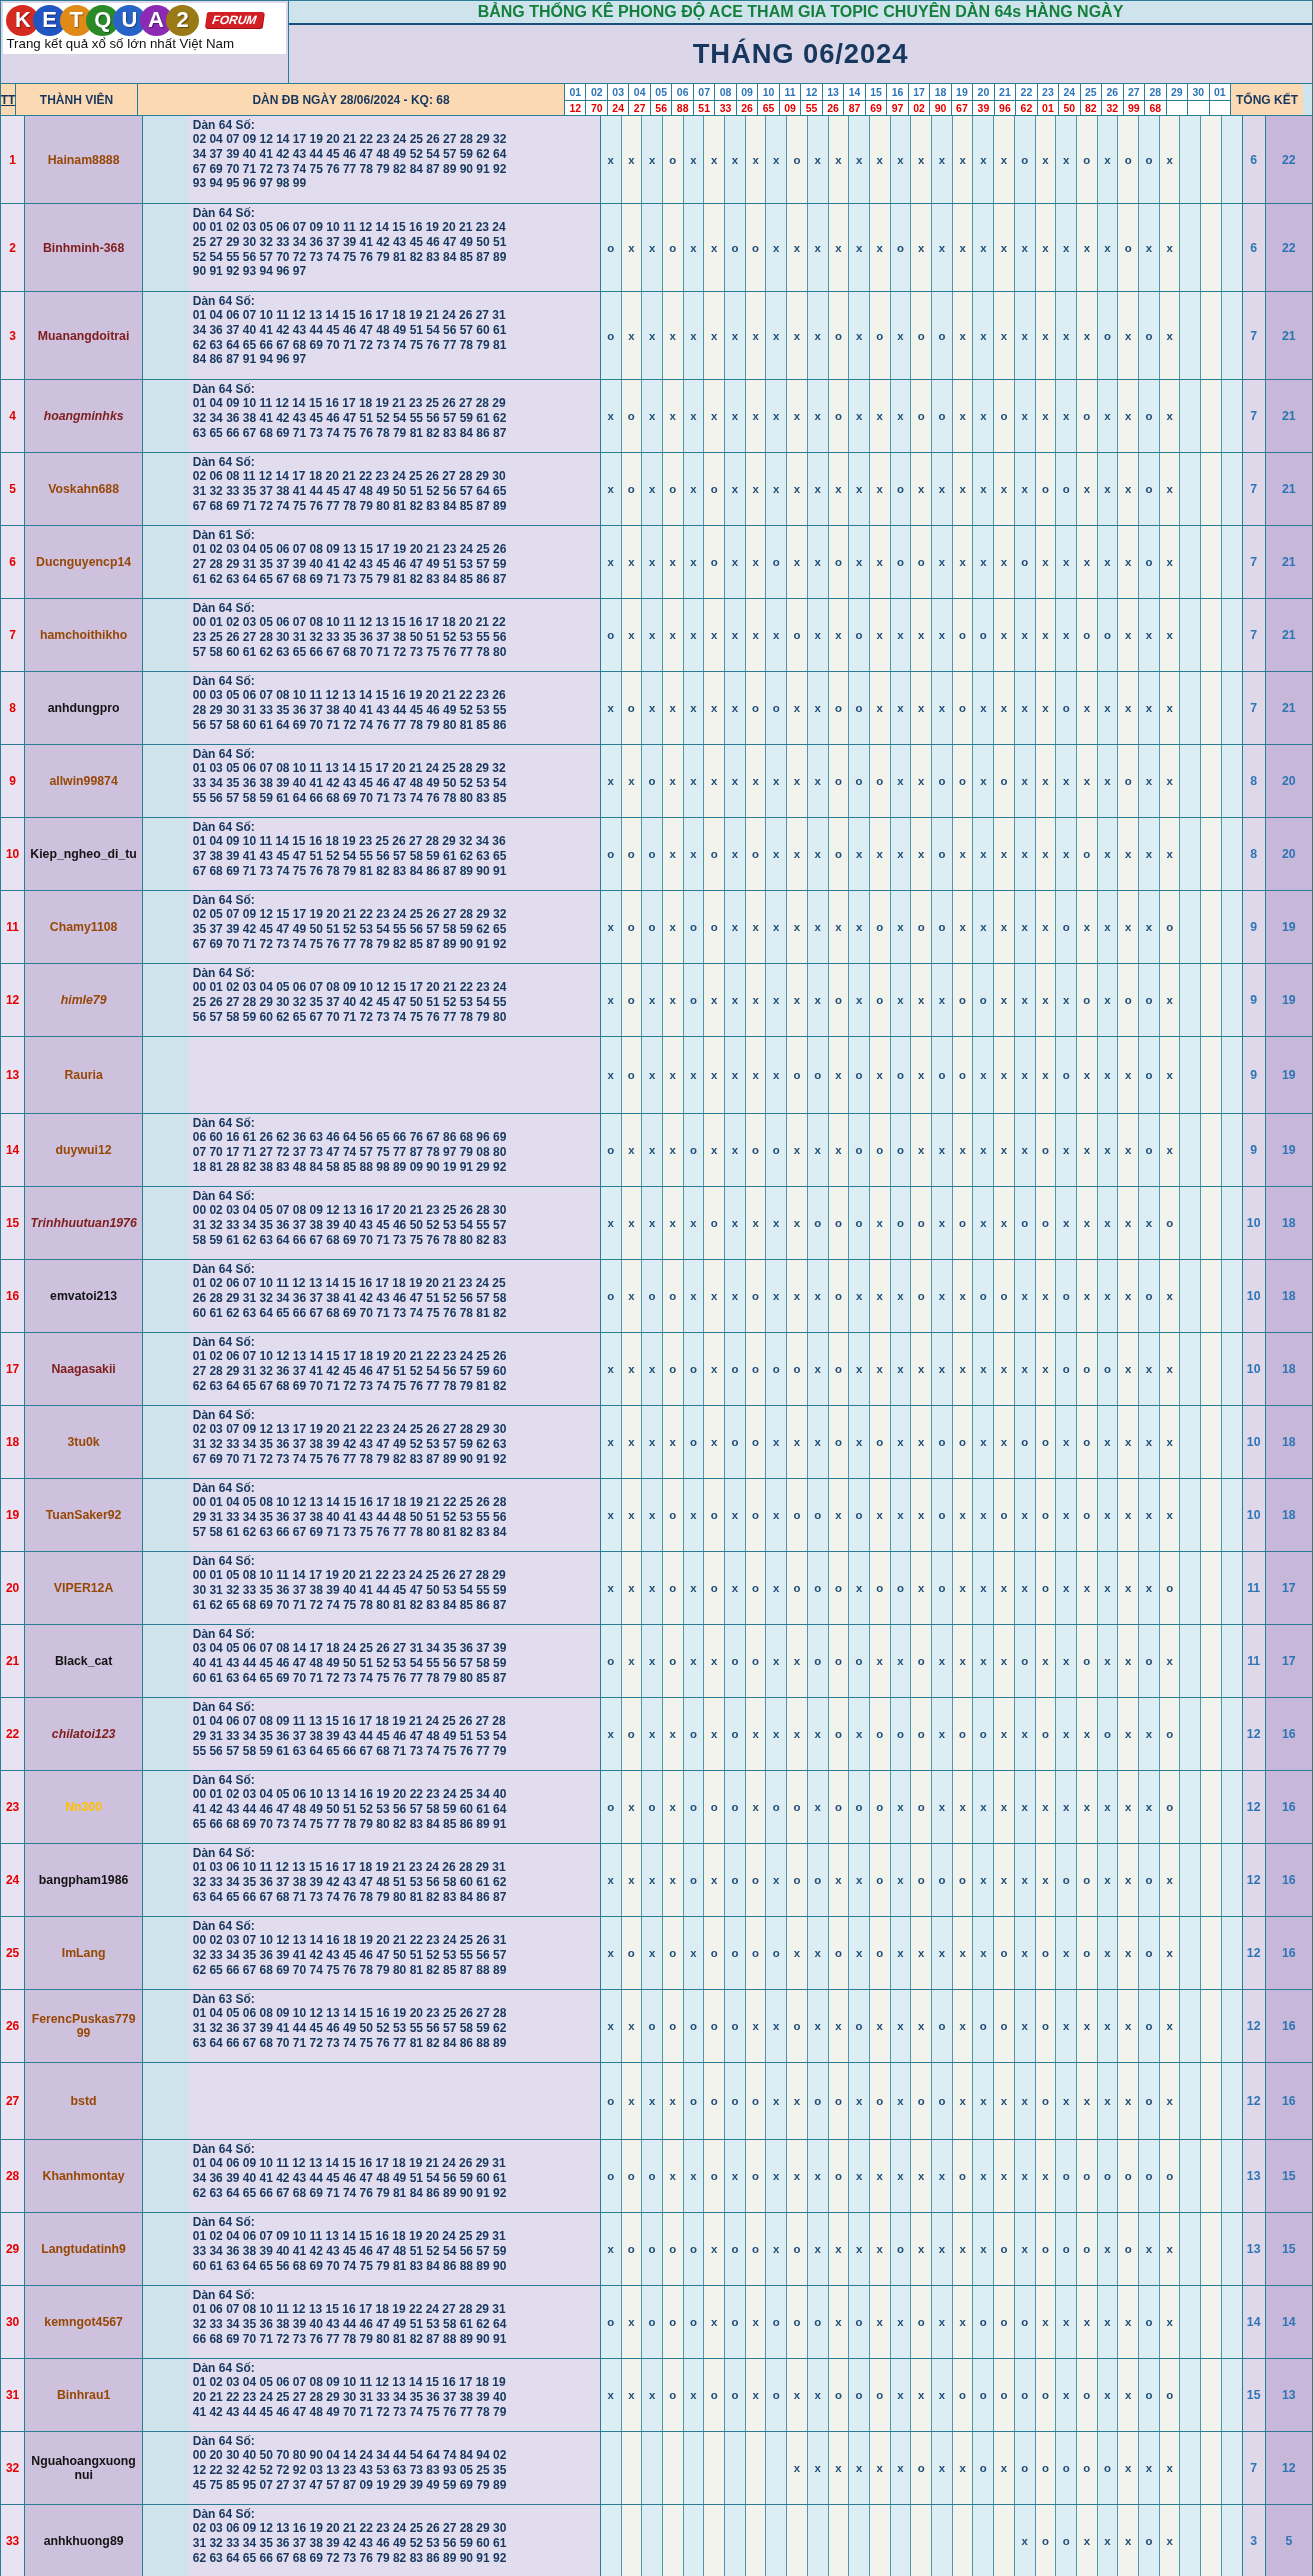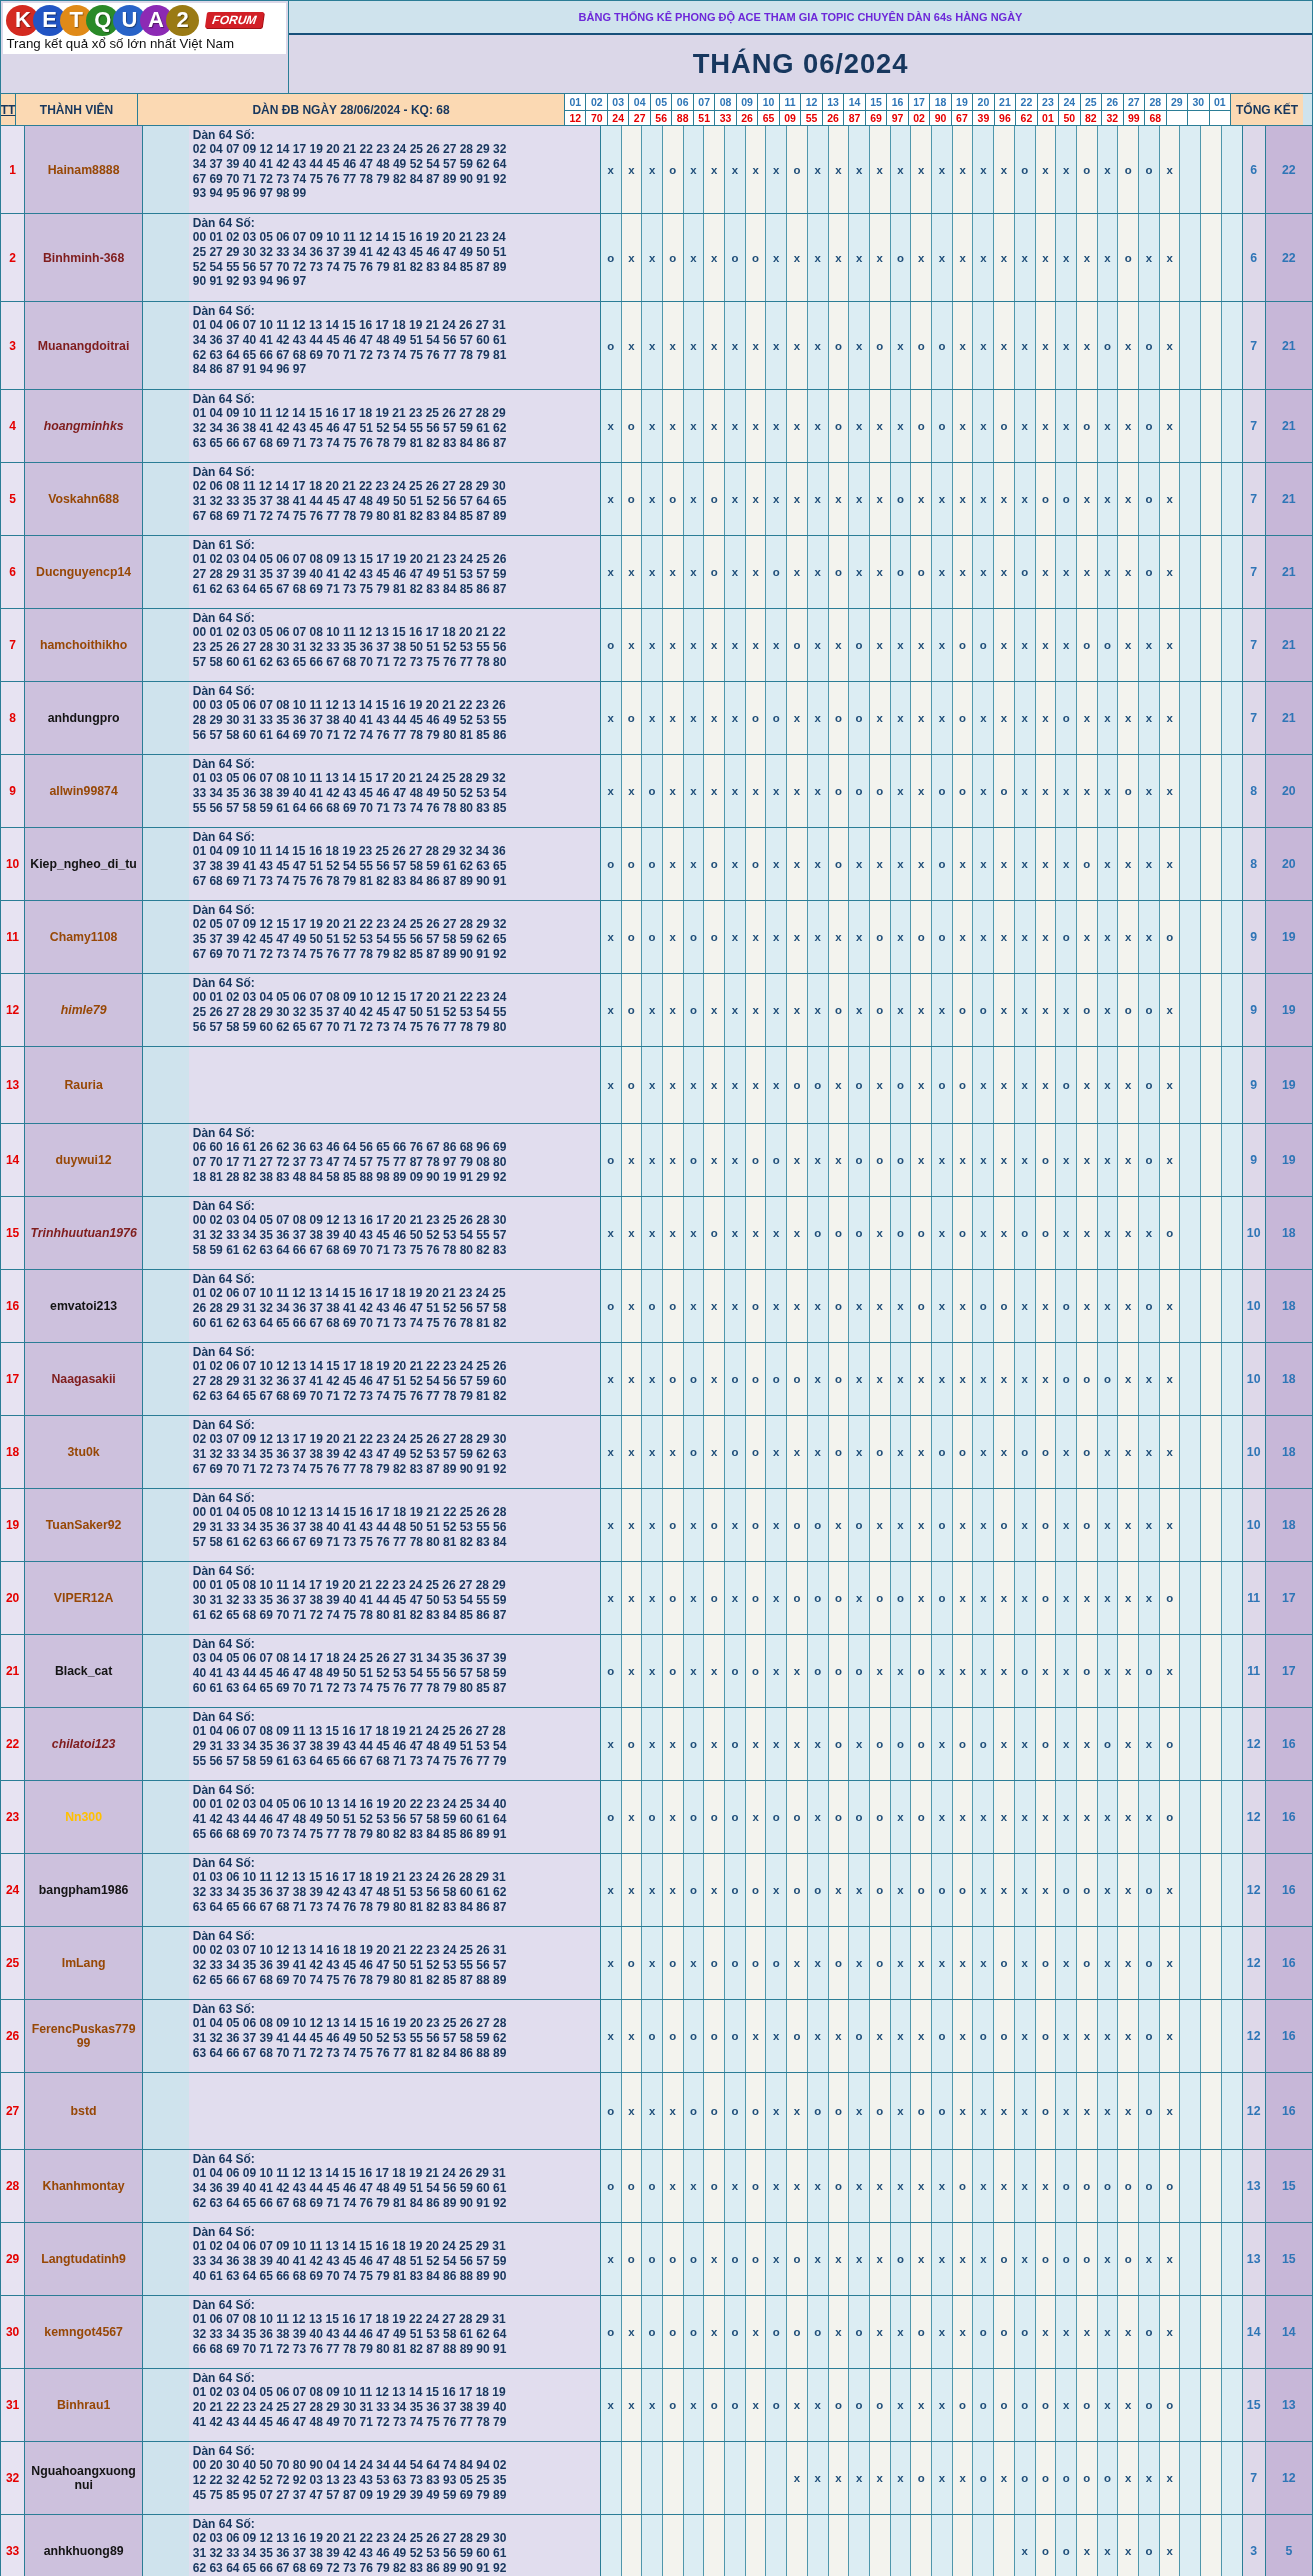--- a/index.html
+++ b/index.html
@@ -19,23 +19,23 @@
     text-shadow:0.9px 0.9px 0.9px rgba(0,0,0,.4);
   }
   .forum-badge {
     background:#d21f26; color:#fff; font-style:italic; font-weight:bold;
     font-size:12px; padding:0.9px 6.4px; margin-left:12.8px; transform:skewX(-8deg);
     border-radius:1.8px; box-shadow:0.9px 0.9px 0 #a21016;
   }
   .logo-tagline { font-size:13.3px; color:#111; margin-top:0.9px; white-space:nowrap; }
   .right-col { flex:1; display:flex; flex-direction:column; }
   .title-band {
-    height:34px; background:#cfe3ed; border-bottom:2.7px solid #17507a;
+    height:24px; background:#cfe3ed; border-bottom:2.7px solid #17507a;
     display:flex; align-items:center; justify-content:center;
-    color:#6d28d9; font-weight:bold; font-size:11px;
+    color:#15803d; font-weight:bold; font-size:16px;
   }
   .month-band {
     height:58px; background:#dbd7e8; display:flex; align-items:center; justify-content:center;
     color:#17375e; font-weight:bold; font-size:27.4px; letter-spacing:0.9px;
   }
   
   .header-row { display:flex; border-top:1.8px solid #2b7d96; border-bottom:1.8px solid #2b7d96; }
   .hcell {
     background:#fbd9b3; color:#17375e; font-weight:bold; font-size:12px;
     display:flex; align-items:center; justify-content:center; text-align:center;
@@ -1451,21 +1451,21 @@
       <div class="cell-t1">13</div>
       <div class="cell-t2">15</div>
     </div>
     <div class="data-row" style="min-height: 73px;">
       <div class="cell-tt">29</div>
       <div class="cell-member c-brown">Langtudatinh9</div>
       <div class="cell-dan">
         <div>Dàn 64 Số:</div>
         <div>01 02 04 06 07 09 10 11 13 14 15 16 18 19 20 24 25 29 31</div>
         <div>33 34 36 38 39 40 41 42 43 45 46 47 48 51 52 54 56 57 59</div>
-        <div>40 61 63 64 65 66 68 69 70 74 75 79 81 83 84 86 88 89 90</div>
+        <div>60 61 63 64 65 56 68 69 70 74 75 79 81 83 84 86 88 89 90</div>
       </div>
       <div class="cell-grid">
         <div class="mark-cell odd">x</div>
         <div class="mark-cell even">o</div>
         <div class="mark-cell odd">o</div>
         <div class="mark-cell even">o</div>
         <div class="mark-cell odd">o</div>
         <div class="mark-cell even">x</div>
         <div class="mark-cell odd">o</div>
         <div class="mark-cell even">o</div>

